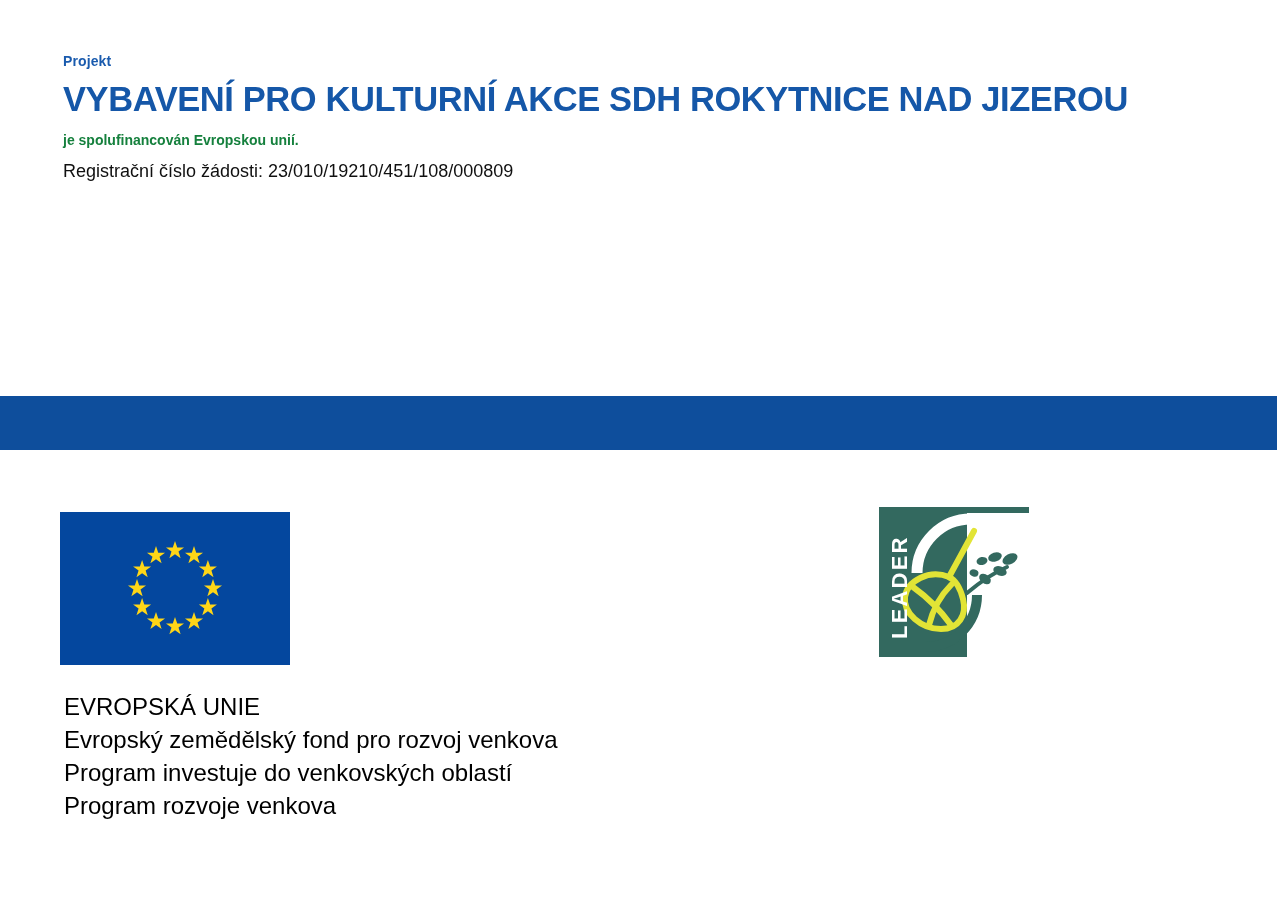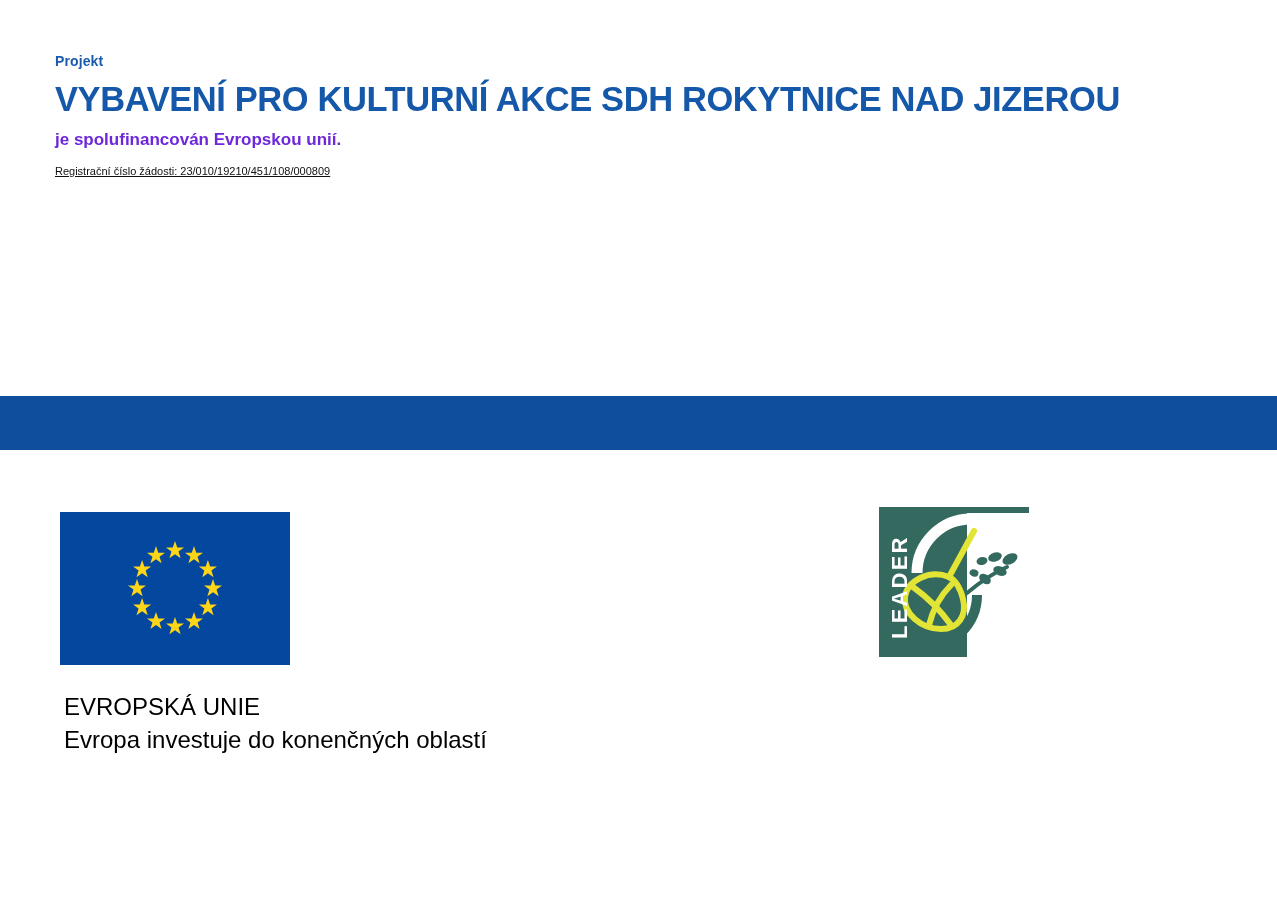--- a/index.html
+++ b/index.html
@@ -11,21 +11,21 @@
     width: 1277px;
     height: 900px;
     position: relative;
     font-family: "Liberation Sans", sans-serif;
     overflow: hidden;
   }
 
   
   .header-block {
     position: absolute;
-    left: 55px;
+    left: 63px;
     top: 52px;
     width: 1180px;
   }
   .eyebrow {
     font-size: 14px;
     font-weight: 700;
     color: #1A5BAE;
     line-height: 18px;
     letter-spacing: 0.1px;
   }
@@ -34,36 +34,35 @@
     font-weight: 700;
     color: #1557A8;
     line-height: 42px;
     letter-spacing: -0.4px;
     margin-top: 8px;
     white-space: nowrap;
     transform: scaleX(0.985);
     transform-origin: left center;
   }
   .cofinanced {
-    font-size: 17px;
+    font-size: 14px;
     font-weight: 700;
-    color: #6d28d9;
+    color: #15803d;
     line-height: 22px;
     margin-top: 9px;
   }
   .meta-lines {
     margin-top: 12px;
   }
   .meta-line {
-    font-size: 11px;
+    font-size: 18px;
     font-weight: 400;
     color: #101010;
     line-height: 17px;
     white-space: nowrap;
-    text-decoration: underline;
   }
 
   
   .blue-band {
     position: absolute;
     left: 0;
     top: 396px;
     width: 1277px;
     height: 54px;
     background: #0E4E9C;
@@ -195,14 +194,16 @@
       <ellipse cx="106" cy="72" rx="6.5" ry="4.5" transform="rotate(38 106 72)"></ellipse>
       <ellipse cx="95" cy="66" rx="4.5" ry="3.5" transform="rotate(15 95 66)"></ellipse>
     </g>
 
     <text x="0" y="0" transform="translate(28,132) rotate(-90)" fill="#ffffff" font-family="Liberation Sans, sans-serif" font-size="22" font-weight="700" letter-spacing="2.2">LEADER</text>
   </svg>
 </div>
 
 <div class="eu-caption">
   <div class="eu-caption-line">EVROPSKÁ UNIE</div>
-  <div class="eu-caption-line">Evropa investuje do konenčných oblastí</div>
+  <div class="eu-caption-line">Evropský zemědělský fond pro rozvoj venkova</div>
+  <div class="eu-caption-line">Program investuje do venkovských oblastí</div>
+  <div class="eu-caption-line">Program rozvoje venkova</div>
 </div>
 
 </body></html>

